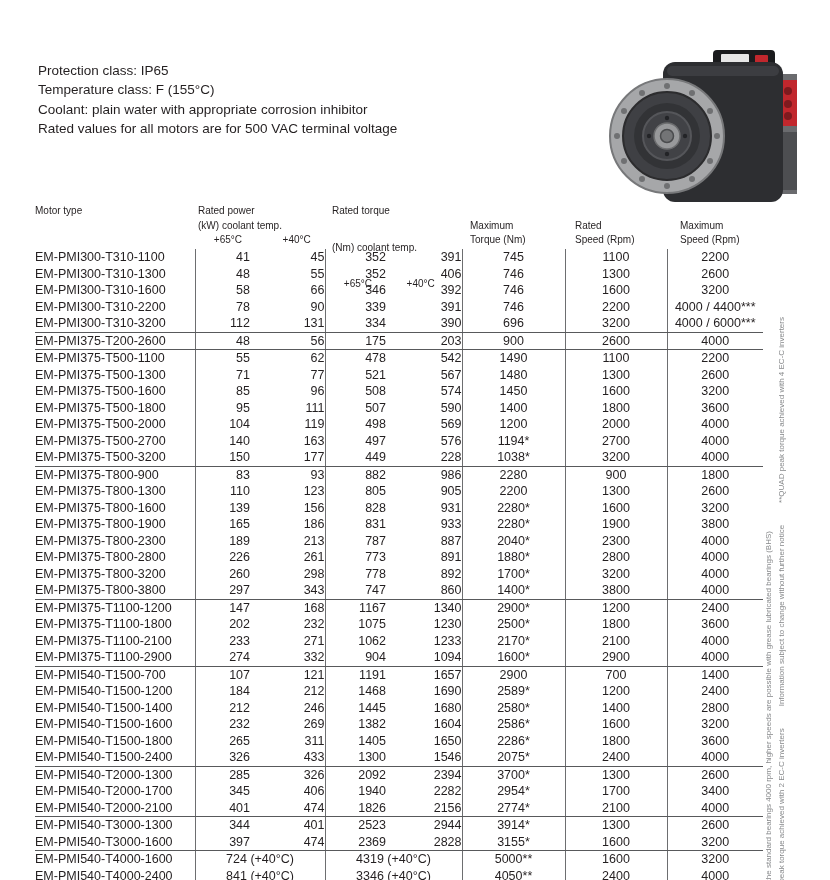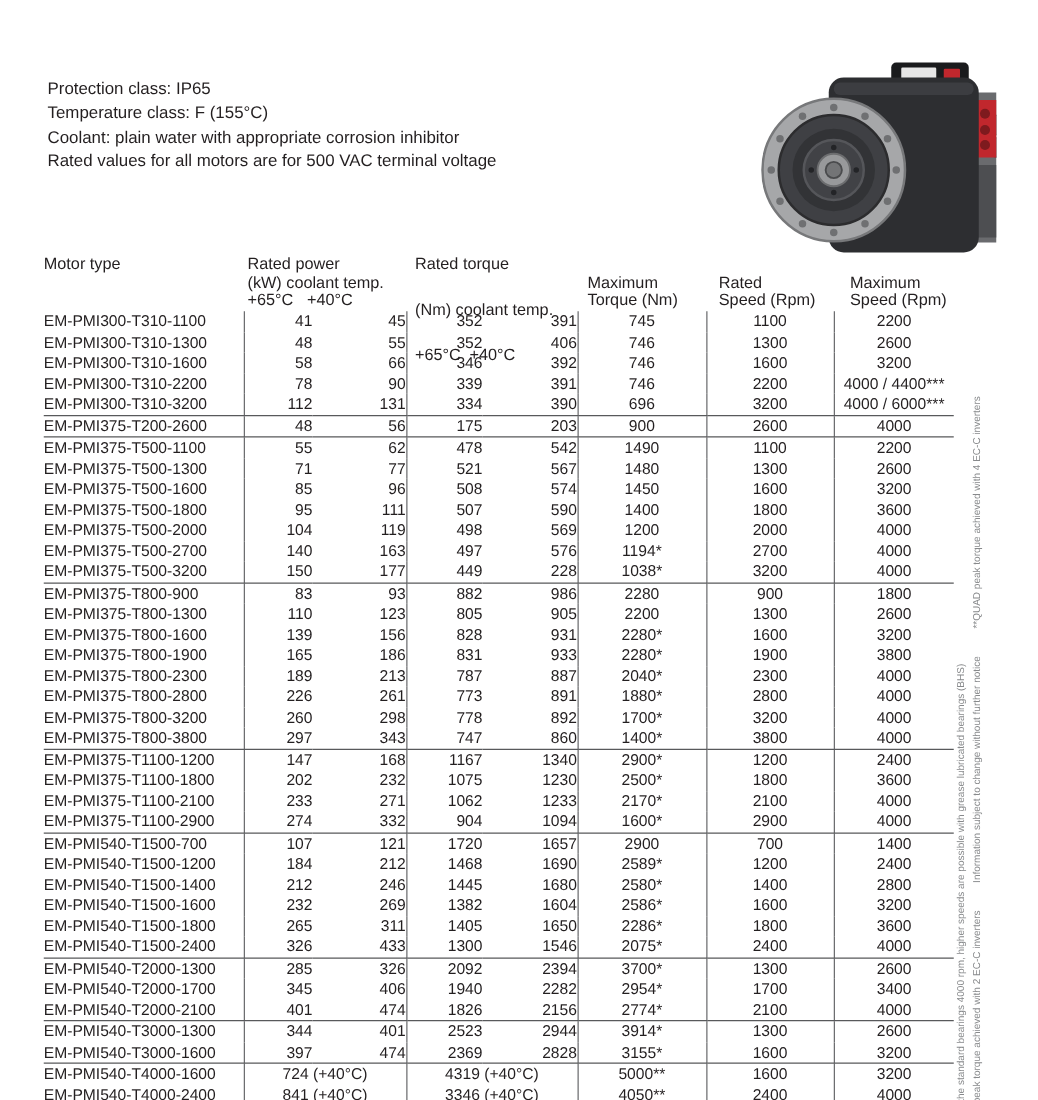--- a/index.html
+++ b/index.html
@@ -11,29 +11,29 @@
   .intro{position:absolute;left:38px;top:30px;font-size:13.5px;line-height:19.4px;}
   .intro div{white-space:nowrap;}
   
   .photo{position:absolute;left:605px;top:5px;width:210px;height:170px;}
   
   table.spec{
     position:absolute;left:35px;top:173px;width:728px;
     border-collapse:collapse;table-layout:fixed;font-size:12.5px;color:#231f20;
   }
   table.spec td{padding:0;}
-  thead td{vertical-align:top;height:44px;font-size:13px;}
+  thead td{vertical-align:top;height:44px;font-size:10px;}
   .hstack{display:flex;flex-direction:column;justify-content:flex-start;height:44px;line-height:14.6px;padding-bottom:1px;}
   .hstack.bottom{justify-content:flex-end;}
   .h-power .hstack,.h-torque .hstack{padding-left:3px;}
   .h-torque .hstack{padding-left:7px;gap:22px;}
   .h-maxt .hstack{padding-left:8px;}
   .h-rspeed .hstack{padding-left:10px;}
   .h-mspeed .hstack{padding-left:13px;}
-  .temps span{display:inline-block;}
+  .temps span{display:inline-block;text-align:right;}
   .h-power .tw65{width:44px;} .h-power .tw40{width:66px;}
   .h-torque .tw65{width:40px;} .h-torque .tw40{width:60px;}
   tbody td{height:16.5px;line-height:16.5px;white-space:nowrap;}
   td.c-motor{text-align:left;border-right:1px solid #6d6e70;}
   td.c-p65{text-align:right;padding-right:10px;}
   td.c-p40{text-align:right;padding-right:15px;border-right:1px solid #6d6e70;}
   td.c-t65{text-align:right;padding-right:6px;}
   td.c-t40{text-align:right;padding-right:22px;border-right:1px solid #6d6e70;}
   td.c-pspan,td.c-tspan{text-align:center;border-right:1px solid #6d6e70;}
   td.c-maxt{text-align:center;border-right:1px solid #6d6e70;}
@@ -416,21 +416,21 @@
           <td class="c-t65">904</td>
           <td class="c-t40">1094</td>
           <td class="c-maxt">1600*</td>
           <td class="c-rspeed">2900</td>
           <td class="c-mspeed">4000</td>
         </tr>
         <tr>
           <td class="c-motor">EM-PMI540-T1500-700</td>
           <td class="c-p65">107</td>
           <td class="c-p40">121</td>
-          <td class="c-t65">1720</td>
+          <td class="c-t65">1191</td>
           <td class="c-t40">1657</td>
           <td class="c-maxt">2900</td>
           <td class="c-rspeed">700</td>
           <td class="c-mspeed">1400</td>
         </tr>
         <tr>
           <td class="c-motor">EM-PMI540-T1500-1200</td>
           <td class="c-p65">184</td>
           <td class="c-p40">212</td>
           <td class="c-t65">1468</td>

